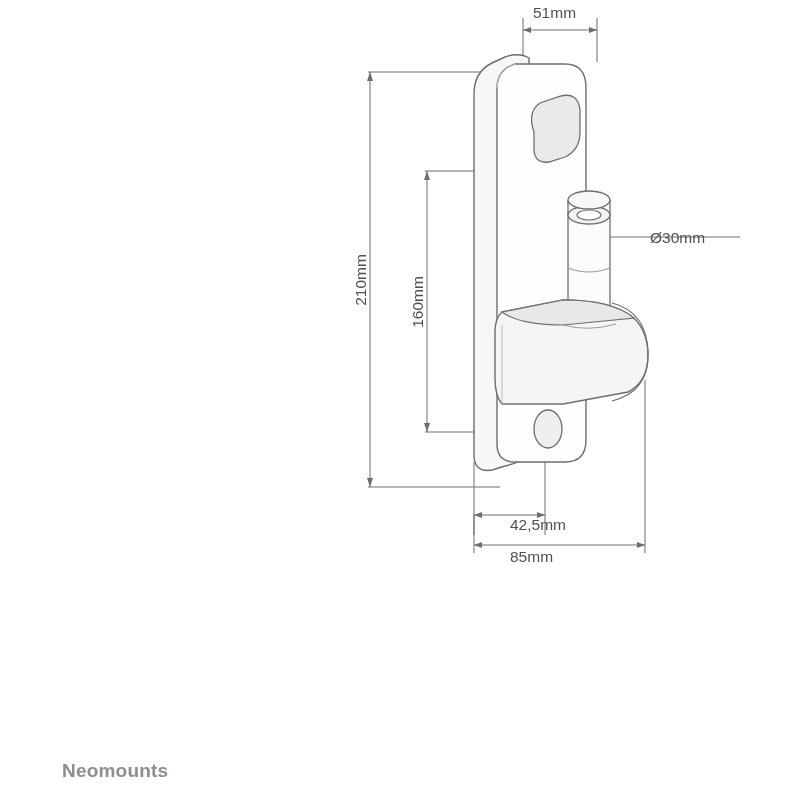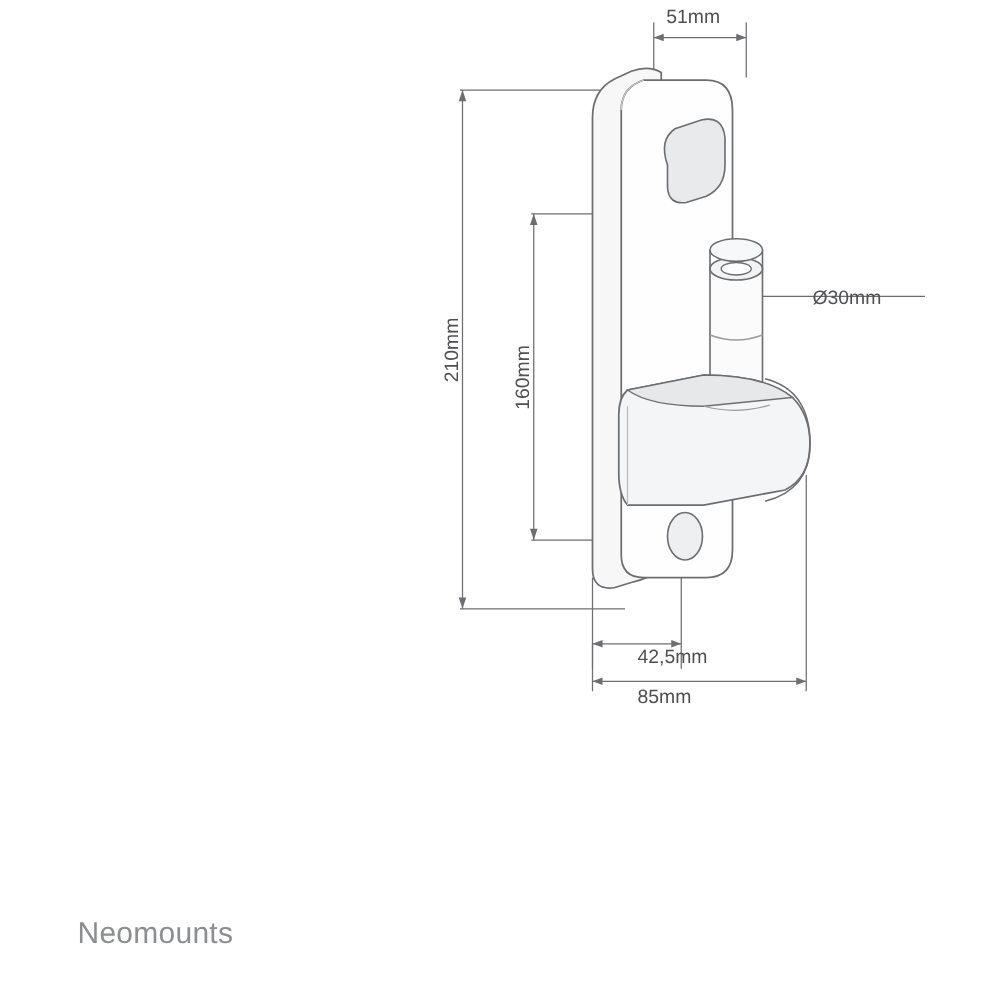--- a/index.html
+++ b/index.html
@@ -29,26 +29,27 @@
     display: block;
   }
   .dim-text {
     font-family: "Liberation Sans", sans-serif;
     font-size: 15.5px;
     fill: #4f5052;
   }
   .brand {
     position: absolute;
     left: 62px;
-    top: 733px;
+    top: 760px;
     font-family: "Liberation Sans", sans-serif;
-    font-size: 24px;
+    font-size: 19px;
     color: #8c8e90;
     letter-spacing: 0.2px;
     white-space: nowrap;
+    font-weight: bold;
   }
 </style>
 </head>
 <body>
 
 <div id="stage">
 
   <svg class="drawing" viewBox="0 0 800 800">
 
     <g stroke="#6d6e71" stroke-width="1" fill="none">

